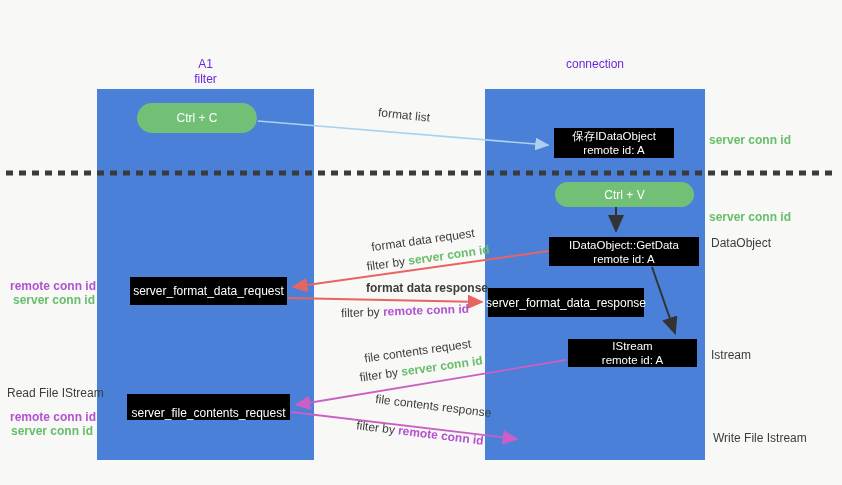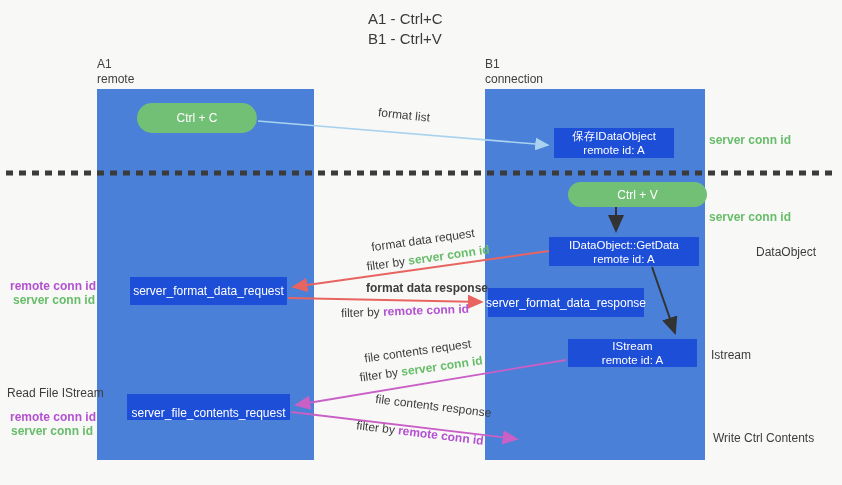--- a/index.html
+++ b/index.html
@@ -1,56 +1,51 @@
 <!DOCTYPE html>
 <html><head>
 <meta charset="utf-8">
 <style>
   html,body { margin:0; padding:0; }
   body { font-family: "Liberation Sans", "DejaVu Sans", sans-serif; background:#f8f8f7; }
   #stage { position:relative; width:842px; height:485px; background:#f8f8f7; overflow:hidden; }
 
   .lane { position:absolute; background:#4a80d8; }
-  .lane-header { position:absolute; font-size:12px; color:#404040; line-height:15px; }
+  .lane-header { position:absolute; text-align:center; font-size:12px; color:#6d28d9; line-height:15px; }
 
   .title { position:absolute; font-size:15px; color:#3a3a3a; line-height:20px; white-space:nowrap; }
 
   .box { position:absolute; display:flex; flex-direction:column; align-items:center; justify-content:center;
          color:#ffffff; text-align:center; line-height:14px; }
   .green  { background:#72c076; font-size:12px;border-radius:15px; }
-  .orange { background:#1d4ed8; }
+  .orange { background:#000000; }
   .two-line { font-size:11.5px; }
   .one-line { font-size:12px; }
 
   .lbl { position:absolute; white-space:nowrap; font-size:12px; color:#3d3d3d; }
   .lbl .key-green { color:#67bd6a; font-weight:bold; }
   .lbl .key-purple { color:#b351d1; font-weight:bold; }
   .side-green  { position:absolute; white-space:nowrap; font-size:12px; color:#67bd6a; font-weight:bold; }
   .side-purple { position:absolute; white-space:nowrap; font-size:12px; color:#b351d1; font-weight:bold; }
   .side-dark   { position:absolute; white-space:nowrap; font-size:12px; color:#3c3c3c; }
   .ra { text-align:right; }
 
   svg.overlay { position:absolute; left:0; top:0; pointer-events:none; }
 </style>
 </head>
 <body>
 
 <div id="stage">
 
-  <div class="title" style="left:368px; top:9px;">
-    <div>A1 - Ctrl+C</div>
-    <div>B1 - Ctrl+V</div>
-  </div>
 
   <div class="lane-header" style="left:97px; top:57px; width:217px;">
     <div>A1</div>
-    <div>remote</div>
+    <div>filter</div>
   </div>
   <div class="lane-header" style="left:485px; top:57px; width:220px;">
-    <div>B1</div>
     <div>connection</div>
   </div>
 
   <div class="lane" style="left:97px; top:89px; width:217px; height:371px;"></div>
   <div class="lane" style="left:485px; top:89px; width:220px; height:371px;"></div>
 
   <svg class="overlay" width="842" height="485" viewBox="0 0 842 485">
     <defs>
       <marker id="mblue" markerWidth="9" markerHeight="8" refX="8" refY="4" orient="auto">
         <path d="M0,0 L9,4 L0,8 z" fill="#a9d2ef"></path>
@@ -79,21 +74,21 @@
 
   <div class="box green" style="left:137px; top:103px; width:120px; height:30px;">
     <div>Ctrl + C</div>
   </div>
 
   <div class="box orange two-line" style="left:554px; top:128px; width:120px; height:30px;">
     <div>保存IDataObject</div>
     <div>remote id: A</div>
   </div>
 
-  <div class="box green" style="left:555px; top:182px; width:139px; height:25px;margin-left:13px;">
+  <div class="box green" style="left:555px; top:182px; width:139px; height:25px;">
     <div>Ctrl + V</div>
   </div>
 
   <div class="box orange two-line" style="left:549px; top:237px; width:150px; height:29px;">
     <div>IDataObject::GetData</div>
     <div>remote id: A</div>
   </div>
 
   <div class="box orange one-line" style="left:130px; top:277px; width:157px; height:28px;">
     <div>server_format_data_request</div>
@@ -130,23 +125,23 @@
     <span>filter by </span><span class="key-green">server conn id</span>
   </div>
 
   <div class="lbl" style="left:375px; top:399px; transform:rotate(7deg);">file contents response</div>
   <div class="lbl" style="left:356px; top:426px; transform:rotate(7deg);">
     <span>filter by </span><span class="key-purple">remote conn id</span>
   </div>
 
   <div class="side-green" style="left:709px; top:133px;">server conn id</div>
   <div class="side-green" style="left:709px; top:210px;">server conn id</div>
-  <div class="side-dark" style="left:711px; top:245px;margin-left:45px;">DataObject</div>
+  <div class="side-dark" style="left:711px; top:236px;">DataObject</div>
   <div class="side-dark" style="left:711px; top:348px;">Istream</div>
-  <div class="side-dark" style="left:713px; top:431px;">Write Ctrl Contents</div>
+  <div class="side-dark" style="left:713px; top:431px;">Write File Istream</div>
 
   <div class="side-purple ra" style="left:10px; top:279px; width:85px;">remote conn id</div>
   <div class="side-green ra" style="left:10px; top:293px; width:85px;">server conn id</div>
   <div class="side-dark" style="left:7px; top:386px;">Read File IStream</div>
   <div class="side-purple ra" style="left:10px; top:410px; width:83px;">remote conn id</div>
   <div class="side-green ra" style="left:10px; top:424px; width:83px;">server conn id</div>
 
 </div>
 
 </body></html>

